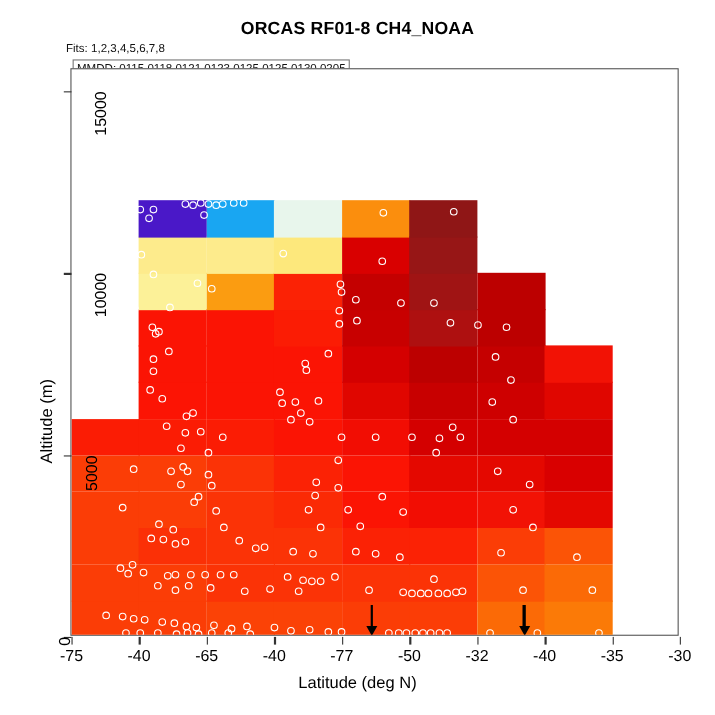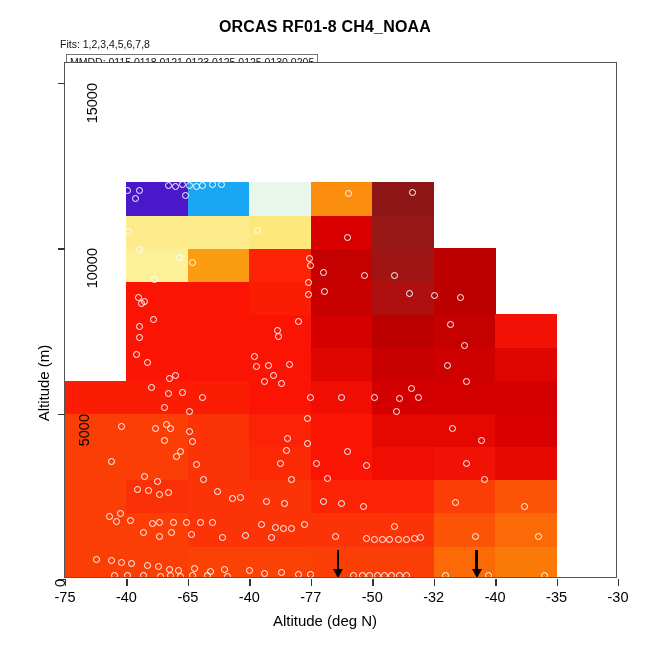--- a/index.html
+++ b/index.html
@@ -417,14 +417,14 @@
         <div class="xtick-mark" style="left: 430.111px;"></div>
         <div class="xtick-label" style="left: 430.111px;">-40</div>
         <div class="xtick-mark" style="left: 491.556px;"></div>
         <div class="xtick-label" style="left: 491.556px;">-35</div>
         <div class="xtick-mark" style="left: 553px;"></div>
         <div class="xtick-label" style="left: 553px;">-30</div>
       </div>
     <div class="abs" id="y-axis-title">Altitude (m)</div>
   </div>
 
-  <div class="abs" id="x-axis-title">Altitude (deg N)</div>
+  <div class="abs" id="x-axis-title">Latitude (deg N)</div>
 </div>
 
 </body></html>

